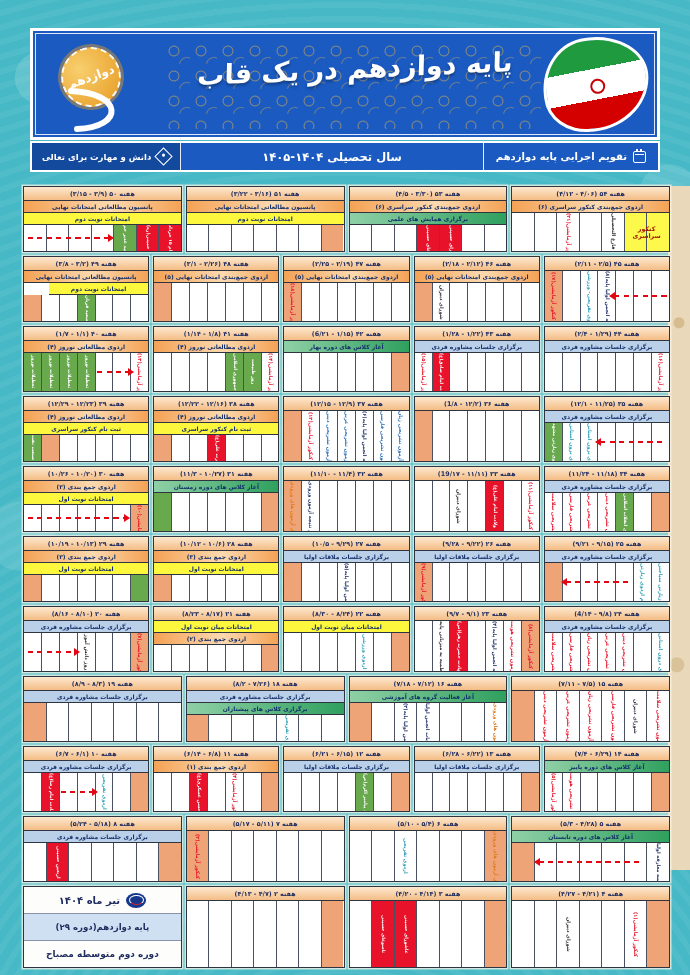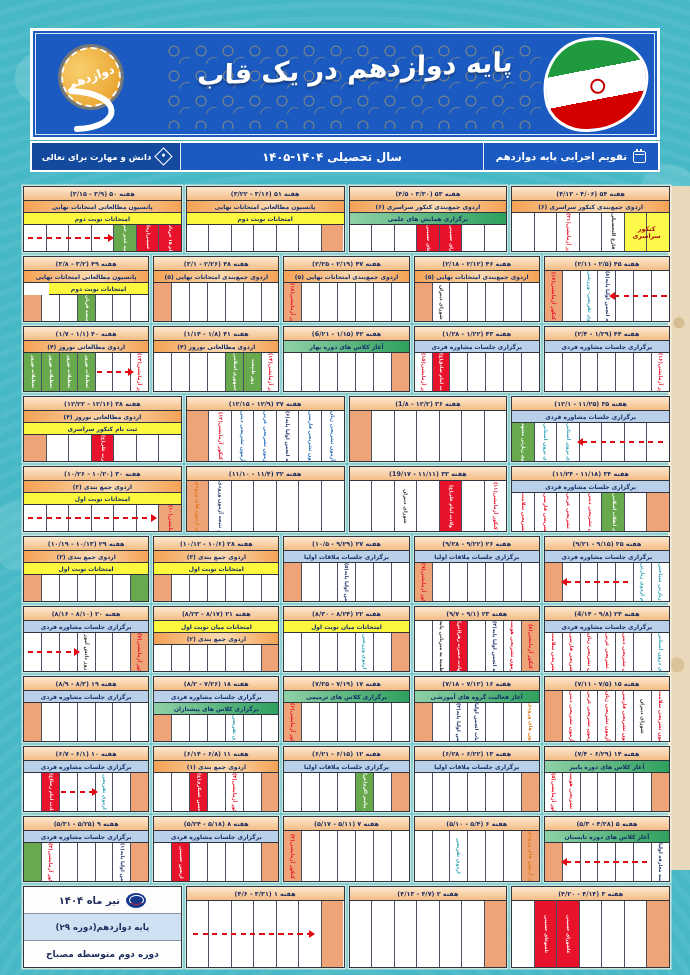--- a/index.html
+++ b/index.html
@@ -356,20 +356,36 @@
           <div class="day"></div>
           <div class="day"></div>
           <div class="day">
             <span class="vt" style="color: rgb(232, 19, 43);">کنکور آزمایشی(۱۶)</span>
           </div>
         </div>
       </div>
     </div>
     <div class="grid-row">
       <div class="cell">
+        <div class="cell-head">هفته ۳۹ (۱۲/۲۳ - ۱۲/۲۹)</div>
+        <div class="bar bar-o">اردوی مطالعاتی نوروز (۴)</div>
+        <div class="bar bar-y">ثبت نام کنکور سراسری</div>
+        <div class="days">
+          <div class="day" style="background: rgb(104, 169, 78);">
+            <span class="vt" style="color: rgb(255, 255, 255); font-size: 4.6px;">ملی شدن صنعت نفت</span>
+          </div>
+          <div class="day" style="background: rgb(239, 164, 119);"></div>
+          <div class="day"></div>
+          <div class="day"></div>
+          <div class="day"></div>
+          <div class="day"></div>
+          <div class="day"></div>
+        </div>
+      </div>
+      <div class="cell">
         <div class="cell-head">هفته ۳۸ (۱۲/۱۶ - ۱۲/۲۲)</div>
         <div class="bar bar-o">اردوی مطالعاتی نوروز (۴)</div>
         <div class="bar bar-y">ثبت نام کنکور سراسری</div>
         <div class="days">
           <div class="day" style="background: rgb(239, 164, 119);"></div>
           <div class="day"></div>
           <div class="day"></div>
           <div class="day" style="background: rgb(232, 19, 43);">
             <span class="vt" style="color: rgb(255, 255, 255); font-size: 4.6px;">شهادت حضرت علی(ع)</span>
           </div>
@@ -447,20 +463,33 @@
           <div class="day"></div>
           <div class="day"></div>
           <div class="day"></div>
           <div class="day" style="background: rgb(239, 164, 119);">
             <span class="vt" style="color: rgb(232, 19, 43);">کنکور آزمایشی(۱۰)</span>
           </div>
           <div class="arrow ar" style="left: 2.85714%; width: 78.5714%;"></div>
         </div>
       </div>
       <div class="cell">
+        <div class="cell-head">هفته ۳۱ (۱۰/۲۷ - ۱۱/۳)</div>
+        <div class="bar bar-g">آغاز کلاس های دوره زمستان</div>
+        <div class="days">
+          <div class="day" style="background: rgb(104, 169, 78);"></div>
+          <div class="day"></div>
+          <div class="day"></div>
+          <div class="day"></div>
+          <div class="day"></div>
+          <div class="day"></div>
+          <div class="day" style="background: rgb(239, 164, 119);"></div>
+        </div>
+      </div>
+      <div class="cell">
         <div class="cell-head">هفته ۳۲ (۱۱/۴ - ۱۱/۱۰)</div>
         <div class="days">
           <div class="day" style="background: rgb(239, 164, 119);">
             <span class="vt" style="color: rgb(223, 123, 30);">برگزاری آزمون های ورودی</span>
           </div>
           <div class="day">
             <span class="vt" style="color: rgb(39, 53, 107);">اعلام نتیجه آزمون ورودی</span>
           </div>
           <div class="day"></div>
           <div class="day"></div>
@@ -709,35 +738,20 @@
           <div class="day"></div>
           <div class="day"></div>
           <div class="day">
             <span class="vt" style="color: rgb(43, 159, 181);">اردوی تفریحی</span>
           </div>
           <div class="day"></div>
           <div class="day"></div>
         </div>
       </div>
       <div class="cell">
-        <div class="cell-head">هفته ۱۷ (۷/۱۹ - ۷/۲۵)</div>
-        <div class="bar bar-g">برگزاری کلاس های ترمیمی</div>
-        <div class="days">
-          <div class="day" style="background: rgb(239, 164, 119);">
-            <span class="vt" style="color: rgb(232, 19, 43);">کنکور آزمایشی(۶)</span>
-          </div>
-          <div class="day"></div>
-          <div class="day"></div>
-          <div class="day"></div>
-          <div class="day"></div>
-          <div class="day"></div>
-          <div class="day"></div>
-        </div>
-      </div>
-      <div class="cell">
         <div class="cell-head">هفته ۱۶ (۷/۱۲ - ۷/۱۸)</div>
         <div class="bar bar-g">آغاز فعالیت گروه های آموزشی</div>
         <div class="days">
           <div class="day" style="background: rgb(239, 164, 119);"></div>
           <div class="day"></div>
           <div class="day">
             <span class="vt" style="color: rgb(39, 53, 107);">جلسه انجمن اولیا پایه(۳)</span>
           </div>
           <div class="day">
             <span class="vt" style="color: rgb(39, 53, 107);">انتخابات انجمن اولیا</span>
@@ -850,37 +864,20 @@
           </div>
           <div class="day"></div>
           <div class="day"></div>
           <div class="day"></div>
           <div class="day"></div>
           <div class="day" style="background: rgb(239, 164, 119);"></div>
         </div>
       </div>
     </div>
     <div class="grid-row">
-      <div class="cell">
-        <div class="cell-head">هفته ۹ (۵/۲۵ - ۵/۳۱)</div>
-        <div class="bar bar-b">برگزاری جلسات مشاوره فردی</div>
-        <div class="days">
-          <div class="day" style="background: rgb(104, 169, 78);"></div>
-          <div class="day">
-            <span class="vt" style="color: rgb(232, 19, 43);">کنکور آزمایشی(۳)</span>
-          </div>
-          <div class="day"></div>
-          <div class="day"></div>
-          <div class="day"></div>
-          <div class="day">
-            <span class="vt" style="color: rgb(39, 53, 107);">جلسه انجمن اولیا پایه(۱)</span>
-          </div>
-          <div class="day" style="background: rgb(239, 164, 119);"></div>
-        </div>
-      </div>
       <div class="cell">
         <div class="cell-head">هفته ۸ (۵/۱۸ - ۵/۲۴)</div>
         <div class="bar bar-b">برگزاری جلسات مشاوره فردی</div>
         <div class="days">
           <div class="day"></div>
           <div class="day" style="background: rgb(232, 19, 43);">
             <span class="vt" style="color: rgb(255, 255, 255); font-size: 4.6px;">اربعین حسینی</span>
           </div>
           <div class="day"></div>
           <div class="day"></div>
@@ -939,33 +936,20 @@
     <div class="grid-row last">
       <div class="cell info-cell">
         <div class="info-top">
           <div class="school-logo"></div>
           <div class="">تیر ماه ۱۴۰۴</div>
         </div>
         <div class="info-grade">پایه دوازدهم(دوره ۲۹)</div>
         <div class="info-school">دوره دوم متوسطه مصباح</div>
       </div>
       <div class="cell">
-        <div class="cell-head">هفته ۱ (۳/۳۱ - ۴/۶)</div>
-        <div class="days">
-          <div class="day"></div>
-          <div class="day"></div>
-          <div class="day"></div>
-          <div class="day"></div>
-          <div class="day"></div>
-          <div class="day"></div>
-          <div class="day" style="background: rgb(239, 164, 119);"></div>
-          <div class="arrow ar" style="left: 4.28571%; width: 74.2857%;"></div>
-        </div>
-      </div>
-      <div class="cell">
         <div class="cell-head">هفته ۲ (۴/۷ - ۴/۱۳)</div>
         <div class="days">
           <div class="day"></div>
           <div class="day"></div>
           <div class="day"></div>
           <div class="day"></div>
           <div class="day"></div>
           <div class="day"></div>
           <div class="day" style="background: rgb(239, 164, 119);"></div>
         </div>
@@ -976,17 +960,33 @@
           <div class="day"></div>
           <div class="day" style="background: rgb(232, 19, 43);">
             <span class="vt" style="color: rgb(255, 255, 255); font-size: 4.6px;">تاسوعای حسینی</span>
           </div>
           <div class="day" style="background: rgb(232, 19, 43);">
             <span class="vt" style="color: rgb(255, 255, 255); font-size: 4.6px;">عاشورای حسینی</span>
           </div>
           <div class="day"></div>
           <div class="day"></div>
           <div class="day"></div>
+          <div class="day" style="background: rgb(239, 164, 119);"></div>
+        </div>
+      </div>
+      <div class="cell">
+        <div class="cell-head">هفته ۴ (۴/۲۱ - ۴/۲۷)</div>
+        <div class="days">
+          <div class="day"></div>
+          <div class="day"></div>
+          <div class="day">
+            <span class="vt" style="color: rgb(51, 51, 51);">شورای دبیران</span>
+          </div>
+          <div class="day"></div>
+          <div class="day"></div>
+          <div class="day">
+            <span class="vt" style="color: rgb(232, 19, 43);">کنکور آزمایشی(۱)</span>
+          </div>
           <div class="day" style="background: rgb(239, 164, 119);"></div>
         </div>
       </div>
     </div>
   </div>
 
 </body></html>

